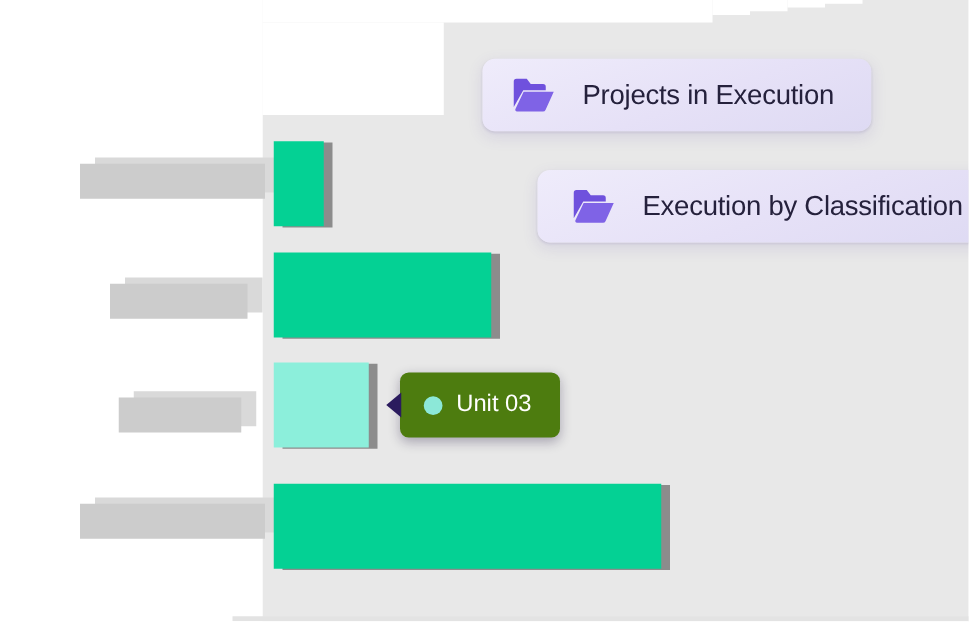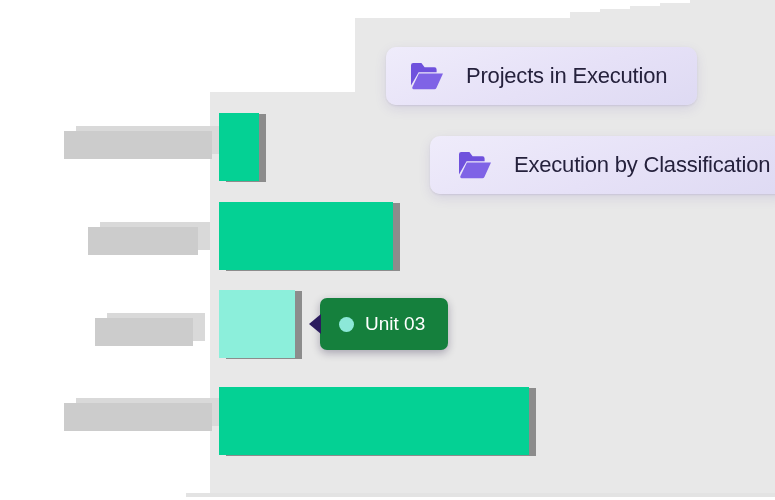--- a/index.html
+++ b/index.html
@@ -118,21 +118,21 @@
     gap: 22px;
   }
 
   
   #tooltip {
     position: absolute;
     left: 320px;
     top: 298px;
     width: 128px;
     height: 52px;
-    background: #15803d;
+    background: #4d7c0f;
     border-radius: 7px;
     display: flex;
     align-items: center;
     gap: 11px;
     padding-left: 19px;
     box-sizing: border-box;
     box-shadow: 0 3px 9px rgba(20, 10, 50, 0.30);
   }
   #tooltip .dot {
     width: 15px;

